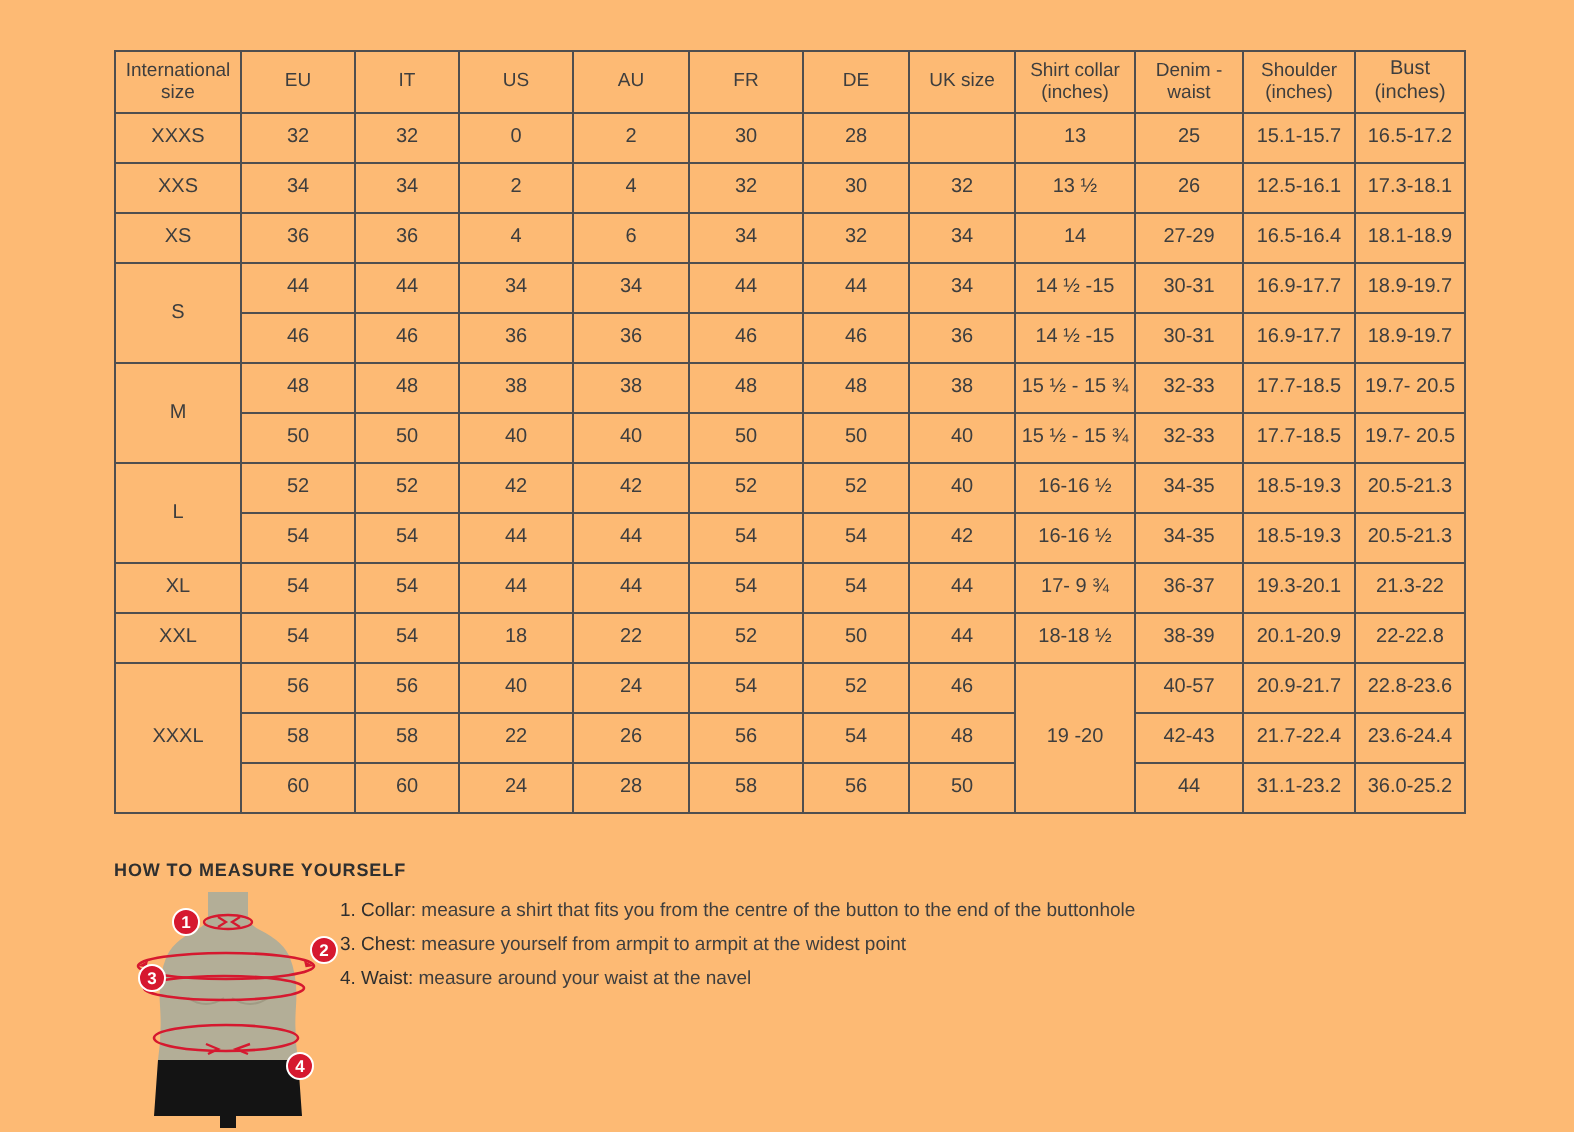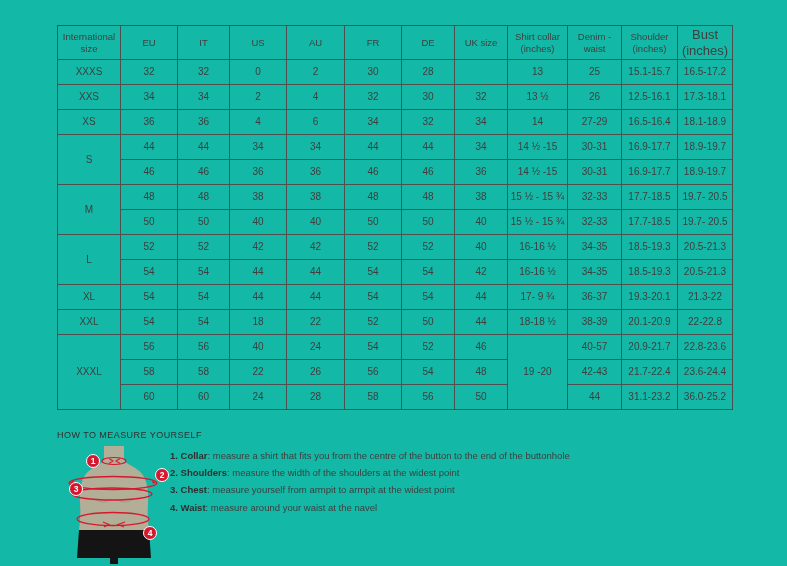--- a/index.html
+++ b/index.html
@@ -2,49 +2,49 @@
 <html style="--red: #d6182f; --olive: #b3ae97; --shorts: #141414; --tborder: #4f4f4f; --ttext: #3e3e3e;"><head>
 <meta charset="utf-8">
 <style>
   :root{
     --red:#d6182f; --olive:#b3ae97; --shorts:#141414;
     --tborder:#4f4f4f; --ttext:#3e3e3e;
   }
   *{box-sizing:border-box;}
   html,body{margin:0;padding:0;}
   body{background:#fff;font-family:"Liberation Sans",sans-serif;}
-  .page{position:relative;width:787px;height:566px;background:#14b8a6;overflow:hidden;}
+  .page{position:relative;width:787px;height:566px;background:#fdba74;overflow:hidden;}
 
   
   table.size-table{
     position:absolute;left:57px;top:25px;
     border-collapse:collapse;table-layout:fixed;
     font-size:10px;color:var(--ttext);
   }
   table.size-table th, table.size-table td{
     border:1px solid var(--tborder);
     text-align:center;vertical-align:middle;
     padding:1px 2px;font-weight:normal;
     height:25px;line-height:1.2;
   }
   table.size-table thead th{height:31px;font-size:9.5px;}
-  table.size-table thead th:last-child{font-size:13px;}
+  table.size-table thead th:last-child{font-size:10px;}
 
   
   .guide-title{
     position:absolute;left:57px;top:430px;
-    font-size:9px;font-weight:normal;letter-spacing:.45px;color:#2f2f2f;
+    font-size:9px;font-weight:bold;letter-spacing:.45px;color:#2f2f2f;
   }
   .figure-wrap{position:absolute;left:58px;top:446px;width:112px;height:120px;}
   ol.steps{
     position:absolute;left:170px;top:447px;margin:0;padding:0;list-style:none;
     font-size:9.5px;color:var(--ttext);
   }
   ol.steps li{height:17.2px;line-height:17.2px;white-space:nowrap;}
-  ol.steps .step-strong{font-weight:bold;color:#2f2f2f;}
+  ol.steps .step-strong{font-weight:normal;color:#2f2f2f;}
 </style>
 </head>
 <body>
 
 <div class="page">
 
   <table class="size-table" id="sizeTable">
     <colgroup id="sizeCols">
         <col style="width: 63px;">
         <col style="width: 57px;">
@@ -305,18 +305,17 @@
       </g>
       <g>
         <circle cx="92" cy="87" r="6.5" fill="var(--red)" stroke="#fff" stroke-width="1"></circle>
         <text x="92" y="90" text-anchor="middle" font-size="8.5" font-weight="bold" fill="#fff" font-family="Liberation Sans, sans-serif">4</text>
       </g>
     </svg>
   </div>
 
   <ol class="steps" id="stepsList">
       <li><span class="step-strong">1. Collar</span><span class="step-text">: measure a shirt that fits you from the centre of the button to the end of the buttonhole</span></li>
-      <li><span class="step-strong">2. Shoulders</span><span class="step-text">: measure the width of the shoulders at the widest point</span></li>
       <li><span class="step-strong">3. Chest</span><span class="step-text">: measure yourself from armpit to armpit at the widest point</span></li>
       <li><span class="step-strong">4. Waist</span><span class="step-text">: measure around your waist at the navel</span></li>
     </ol>
 
 </div>
 
 </body></html>

